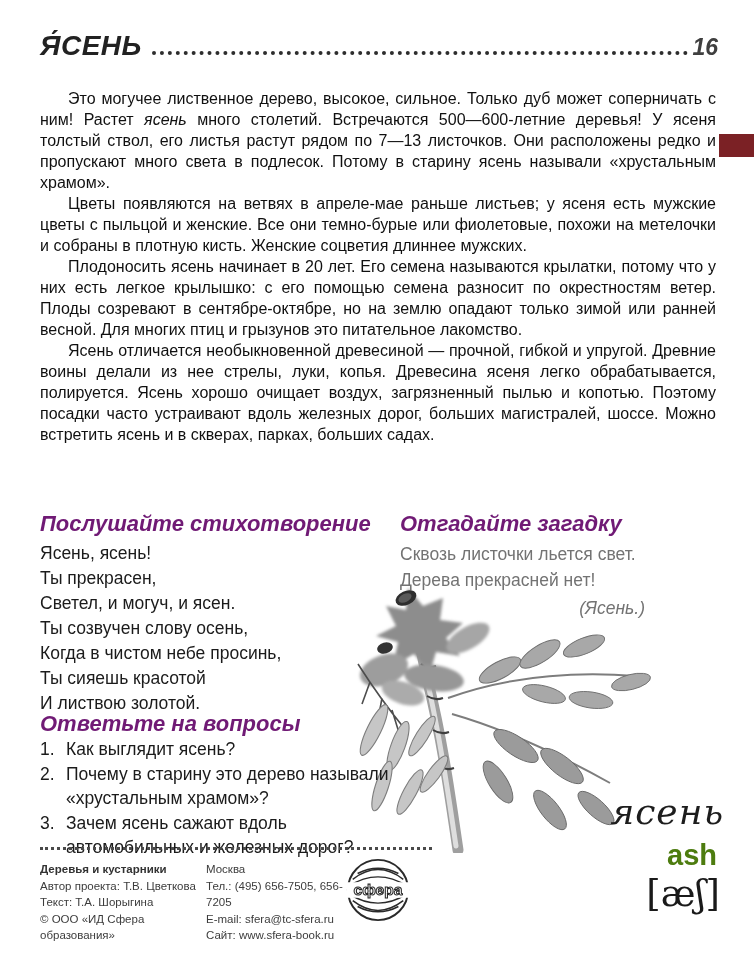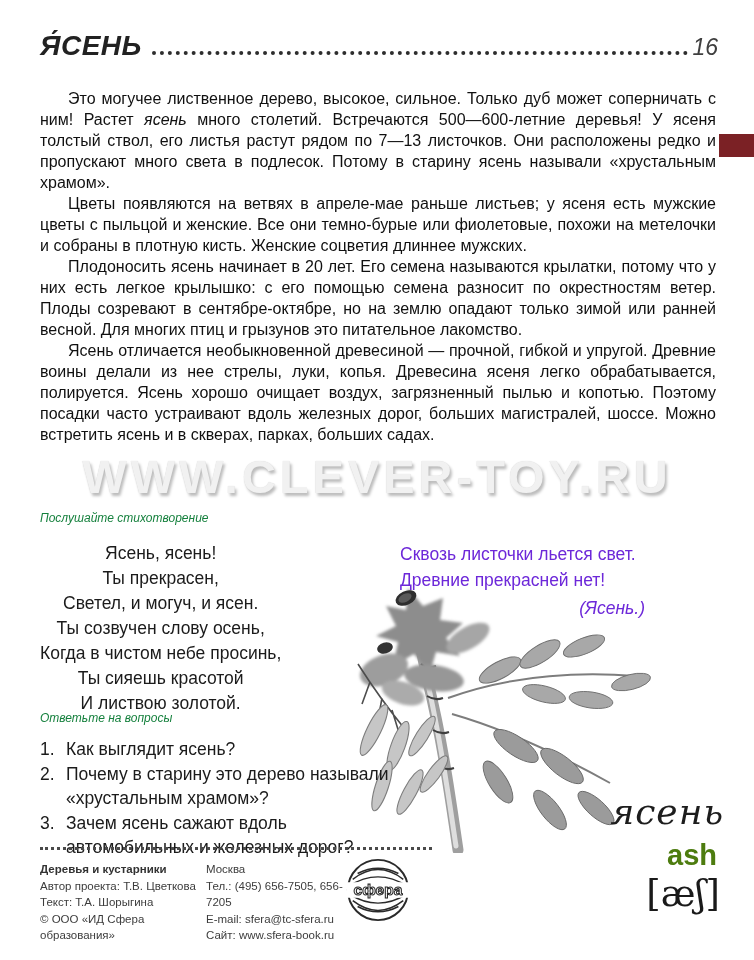--- a/index.html
+++ b/index.html
@@ -5,41 +5,41 @@
   html,body{margin:0;padding:0;background:#e8e8e8;}
   .page{
     position:relative;width:754px;height:960px;background:#ffffff;
     font-family:"Liberation Sans",sans-serif;color:#151515;
     overflow:hidden;margin:0 auto;
   }
   
   .header{position:absolute;left:40px;top:32px;width:678px;display:flex;align-items:flex-end;}
   .title{font-style:italic;font-weight:bold;font-size:28px;letter-spacing:.5px;color:#222;line-height:1;}
   .leader{flex:1;border-bottom:4px dotted #2d2d2d;margin:0 4px 5px 10px;height:0;}
-  .pagenum{font-style:italic;font-weight:normal;font-size:23px;color:#3f3f3f;line-height:1;margin-bottom:1px;}
+  .pagenum{font-style:italic;font-weight:bold;font-size:23px;color:#3f3f3f;line-height:1;margin-bottom:1px;}
   
   .article{
     position:absolute;left:40px;top:88px;width:676px;z-index:2;
     font-size:16px;line-height:21px;text-align:justify;color:#101010;
   }
   .article p{margin:0;text-indent:28px;}
   .article .it{font-style:italic;}
   
   .watermark{
     position:absolute;left:14px;top:449px;width:726px;z-index:1;
     font-weight:bold;font-size:47px;letter-spacing:4px;white-space:nowrap;
     color:#f1f1f1;text-shadow:2px 3px 3px #bcbcbc,0 0 1px #d4d4d4;
     text-align:center;user-select:none;
   }
   
-  .sec-head{position:absolute;font-style:italic;font-weight:normal;font-size:12px;color:#15803d;z-index:2;}
-  
-  .poem{position:absolute;left:40px;top:541px;font-size:17.5px;line-height:25px;color:#1b1b1b;z-index:2;text-align:center;}
-  
-  .riddle{position:absolute;left:400px;top:541px;width:260px;font-size:17.5px;line-height:26px;color:#6d28d9;z-index:2;}
+  .sec-head{position:absolute;font-style:italic;font-weight:bold;font-size:22px;color:#701a75;z-index:2;}
+  
+  .poem{position:absolute;left:40px;top:541px;font-size:17.5px;line-height:25px;color:#1b1b1b;z-index:2;}
+  
+  .riddle{position:absolute;left:400px;top:541px;width:260px;font-size:17.5px;line-height:26px;color:#737373;z-index:2;}
   .riddle-answer{width:245px;text-align:right;font-style:italic;margin-top:2px;}
   
   .questions{position:absolute;left:40px;top:737px;width:372px;font-size:17.5px;line-height:24.5px;color:#1b1b1b;z-index:2;}
   .q-row{padding-left:26px;position:relative;}
   .q-num{position:absolute;left:0;top:0;}
   
   .illustration{position:absolute;left:348px;top:578px;z-index:1;}
   
   .ru-script{
     position:absolute;left:560px;top:794px;width:164px;text-align:right;z-index:2;
@@ -65,43 +65,43 @@
 <div class="page">
 
   <div class="header">
     <div class="title">Я́СЕНЬ</div>
     <div class="leader"></div>
     <div class="pagenum">16</div>
   </div>
 
   <div class="edge-mark"></div>
 
-  <div class="watermark">WWW.CLEVER-TOY.RU</div>
 
   <div class="article">
     <p><span>Это могучее лиственное дерево, высокое, сильное. Только дуб может соперничать с ним! Растет </span><span class="it">ясень</span><span> много столетий. Встречаются 500—600-летние деревья! У ясеня толстый ствол, его листья растут рядом по 7—13 листочков. Они расположены редко и пропускают много света в подлесок. Потому в старину ясень называли «хрустальным храмом».</span></p>
     <p>Цветы появляются на ветвях в апреле-мае раньше листьев; у ясеня есть мужские цветы с пыльцой и женские. Все они темно-бурые или фиолетовые, похожи на метелочки и собраны в плотную кисть. Женские соцветия длиннее мужских.</p>
     <p>Плодоносить ясень начинает в 20 лет. Его семена называются крылатки, потому что у них есть легкое крылышко: с его помощью семена разносит по окрестностям ветер. Плоды созревают в сентябре-октябре, но на землю опадают только зимой или ранней весной. Для многих птиц и грызунов это питательное лакомство.</p>
     <p>Ясень отличается необыкновенной древесиной — прочной, гибкой и упругой. Древние воины делали из нее стрелы, луки, копья. Древесина ясеня легко обрабатывается, полируется. Ясень хорошо очищает воздух, загрязненный пылью и копотью. Поэтому посадки часто устраивают вдоль железных дорог, больших магистралей, шоссе. Можно встретить ясень и в скверах, парках, больших садах.</p>
   </div>
 
   <div class="sec-head" style="left:40px;top:511px;">Послушайте стихотворение</div>
   <div class="poem">
     <div>Ясень, ясень!</div>
     <div>Ты прекрасен,</div>
     <div>Светел, и могуч, и ясен.</div>
     <div>Ты созвучен слову осень,</div>
     <div>Когда в чистом небе просинь,</div>
     <div>Ты сияешь красотой</div>
     <div>И листвою золотой.</div>
   </div>
 
+  <div class="sec-head" style="left:400px;top:511px;">Отгадайте загадку</div>
   <div class="riddle">
     <div>Сквозь листочки льется свет.</div>
-    <div>Древние прекрасней нет!</div>
+    <div>Дерева прекрасней нет!</div>
     <div class="riddle-answer">(Ясень.)</div>
   </div>
 
   <div class="sec-head" style="left:40px;top:711px;">Ответьте на вопросы</div>
   <div class="questions">
     <div class="q-row">
       <span class="q-num">1.</span>
       <span>Как выглядит ясень?</span>
     </div>
     <div class="q-row">

